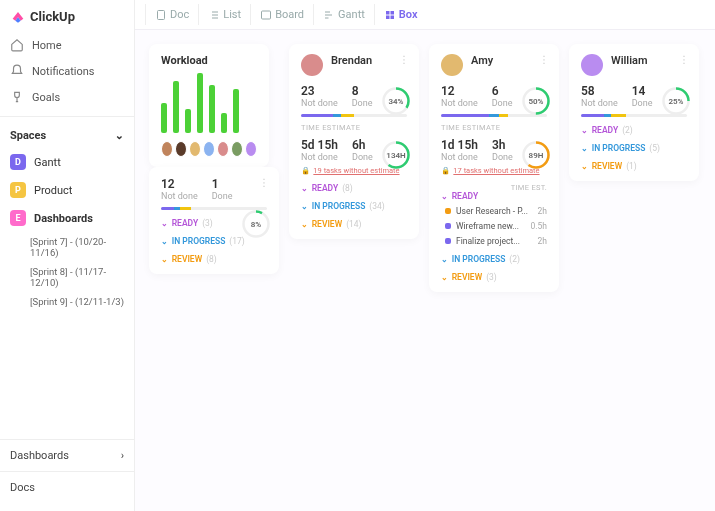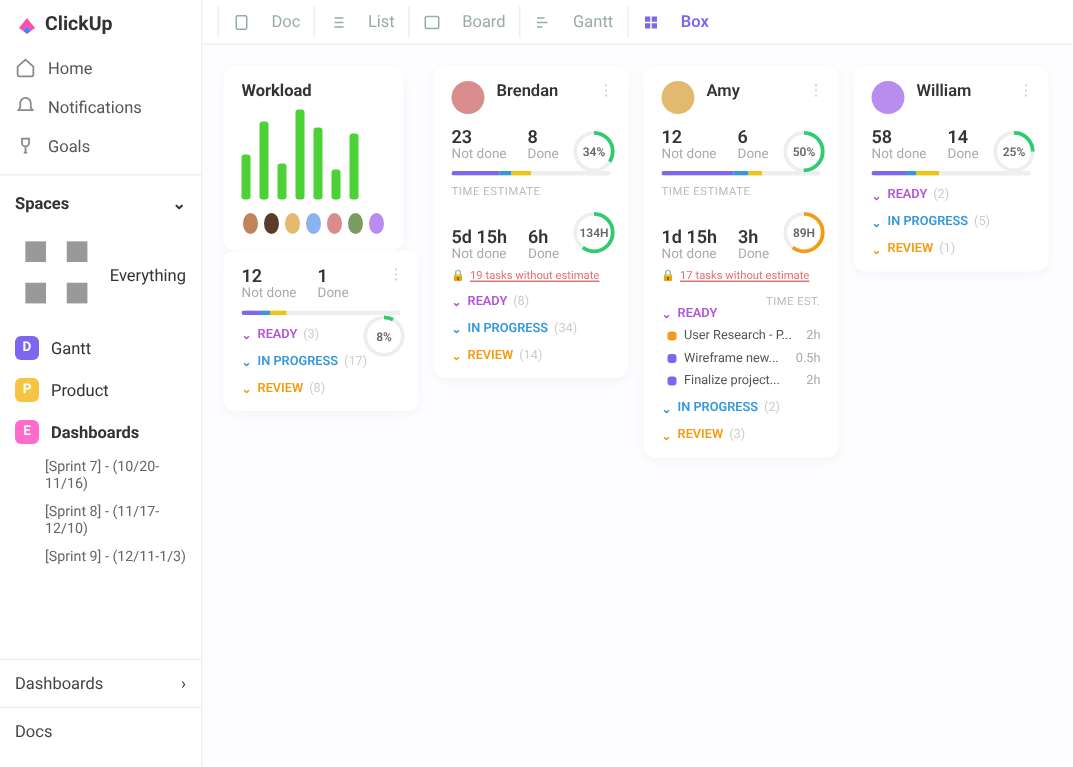--- a/index.html
+++ b/index.html
@@ -16,21 +16,21 @@
 .space-sq{width:16px;height:16px;border-radius:4px;display:inline-flex;align-items:center;justify-content:center;color:#fff;font-size:9px;font-weight:700}
 .space-item.active{font-weight:700}
 .sprint-item{font-size:9.5px;color:#666;padding:4px 10px 4px 30px}
 .folder-item{display:flex;align-items:center;gap:6px;padding:5px 10px 5px 26px;font-size:10px;font-weight:600;color:#444}
 .btm-item{padding:9px 10px;font-size:11px;color:#444;display:flex;align-items:center;justify-content:space-between;border-top:1px solid #eee}
 .av{width:22px;height:22px;border-radius:50%;border:2px solid #fff;display:inline-block}
 .main{flex:1;background:#fdfcff;overflow:hidden}
 .viewbar{display:flex;align-items:center;gap:0;padding:4px 10px;background:#fff;border-bottom:1px solid #f0eef4}
 .view-brand{display:flex;align-items:center;gap:6px;font-weight:700;font-size:13px;padding-right:10px}
 .cube{width:22px;height:22px;background:#fde9f3;border-radius:6px;display:flex;align-items:center;justify-content:center;color:#e84393}
-.view-tab{display:flex;align-items:center;gap:14px;padding:4px 9px;color:#9aa;font-size:11px;border-left:1px solid #eee;cursor:pointer}
+.view-tab{display:flex;align-items:center;gap:3px;padding:4px 9px;color:#9aa;font-size:11px;border-left:1px solid #eee;cursor:pointer}
 .view-tab.active{color:#7b68ee;font-weight:600}
 .content{display:flex;gap:10px;padding:14px;overflow-x:auto}
 .wcard{background:#fff;border-radius:8px;box-shadow:0 2px 8px rgba(0,0,0,.04);padding:10px 12px;flex-shrink:0}
 .workload{width:120px}
 .workload h3{font-size:11px;font-weight:700;margin-bottom:10px}
 .bars{display:flex;align-items:flex-end;gap:6px;height:56px;margin-bottom:8px}
 .bar{width:6px;background:#4cd137;border-radius:2px}
 .av-row{display:flex;gap:2px}
 .av-row .av{width:16px;height:16px;border-width:1px}
 .pcard{width:130px;position:relative}
@@ -39,21 +39,21 @@
 .pname{font-size:11px;font-weight:600}
 .dots{position:absolute;top:10px;right:10px;color:#ccc;cursor:pointer;font-size:10px}
 .stats{display:flex;gap:14px;font-size:9px;margin-bottom:4px}
 .stats .n{font-size:12px;font-weight:600}
 .stats .l{color:#aaa}
 .ring{position:absolute;width:30px;height:30px;border-radius:50%;display:flex;align-items:center;justify-content:center;font-size:8px;font-weight:600;color:#666}
 .ring.r1{top:42px;right:8px}
 .ring.r2{top:96px;right:8px}
 .prog{height:3px;border-radius:2px;background:#eee;margin:6px 0;overflow:hidden;display:flex}
 .prog span{height:100%}
-.te-lab{font-size:7.5px;color:#bbb;letter-spacing:.4px;margin-bottom:19px}
+.te-lab{font-size:7.5px;color:#bbb;letter-spacing:.4px;margin-bottom:6px}
 .warn{font-size:7.5px;color:#e17070;display:flex;gap:3px;margin:4px 0}
 .sect{display:flex;align-items:center;gap:4px;font-size:8.5px;font-weight:600;margin-top:8px;cursor:pointer}
 .sect .cnt{color:#ccc;font-weight:400}
 .chev{font-size:8px}
 .sect.ready{color:#b455d8}.sect.prog-s{color:#3498db}.sect.rev{color:#f39c12}
 .task{display:flex;align-items:center;justify-content:space-between;font-size:8.5px;color:#555;margin-top:5px;padding-left:4px}
 .task .tdot{width:6px;height:6px;border-radius:2px;margin-right:5px;display:inline-block}
 .task .tn{flex:1;white-space:nowrap;overflow:hidden;text-overflow:ellipsis}
 .task .th{color:#aaa}
 .th-lab{font-size:7.5px;color:#bbb;letter-spacing:.3px}
@@ -97,29 +97,20 @@
           </svg>
         </span>
         <span>Goals</span>
       </div>
 
    <div class="sep"></div>
    <div class="spaces-head">
         <span>Spaces</span>
         <span>⌄</span>
       </div>
-   <div class="space-item">
-        <span class="ico"><svg viewBox="0 0 24 24" fill="#999">
-            <rect x="3" y="3" width="6" height="6"></rect>
-            <rect x="15" y="3" width="6" height="6"></rect>
-            <rect x="3" y="15" width="6" height="6"></rect>
-            <rect x="15" y="15" width="6" height="6"></rect>
-          </svg></span>
-        <span>Everything</span>
-      </div>
 
    <div id="spaces-list">
         <div class="space-item">
           <span class="space-sq" style="background:#7b68ee">D</span>
           <span>Gantt</span>
         </div>
         <div class="space-item">
           <span class="space-sq" style="background:#f5c542">P</span>
           <span>Product</span>
         </div>

